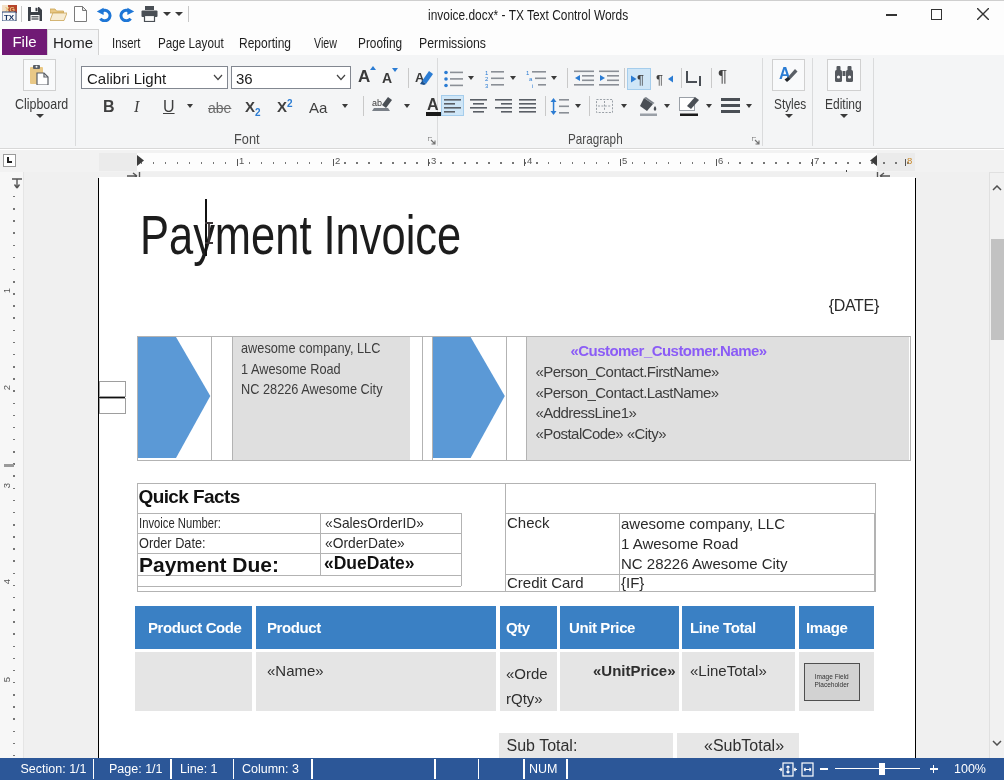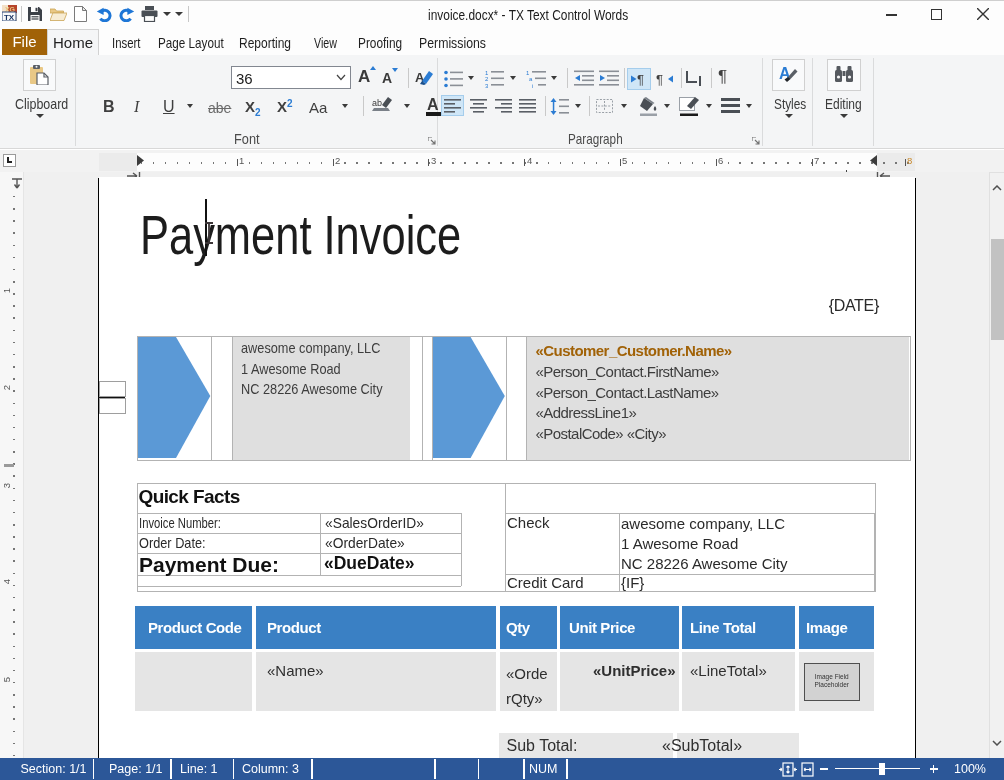--- a/index.html
+++ b/index.html
@@ -63,21 +63,21 @@
   <div class="ab" style="left:428px;top:5px;font-size:15px;color:#1b1b1b;white-space:nowrap;transform:scaleX(0.795);transform-origin:0 0;">invoice.docx* - TX Text Control Words</div>
 
   <div class="ab" style="left:886px;top:13px;width:11px;height:2px;background:#333;"></div>
   <div class="ab" style="left:931px;top:8px;width:11px;height:11px;border:1.6px solid #333;"></div>
   <svg class="ab" style="left:977px;top:7px;" width="12" height="12" viewBox="0 0 12 12">
     <path d="M0 0 L12 12 M12 0 L0 12" stroke="#333" stroke-width="1.4"></path>
   </svg>
 </div>
 
 <div class="ab" id="tabrow" style="left:0;top:28px;width:1004px;height:27px;background:#fdfdfd;font-size:15px;color:#1f1f1f;">
-  <div class="ab" style="left:2px;top:1px;width:45px;height:33px;background:#a16207;color:#fff;text-align:center;line-height:26px;">File</div>
+  <div class="ab" style="left:2px;top:1px;width:45px;height:33px;background:#701a75;color:#fff;text-align:center;line-height:26px;">File</div>
   <div class="ab" style="left:47px;top:0.5px;width:52px;height:27px;background:#f5f6f7;border:1px solid #d2d2d2;border-bottom:none;text-align:center;line-height:26px;">Home</div>
   <div class="ab" style="left:112px;top:6px;transform:scaleX(0.76);transform-origin:0 0;white-space:nowrap;">Insert</div>
   <div class="ab" style="left:158.4px;top:6px;transform:scaleX(0.78);transform-origin:0 0;white-space:nowrap;">Page Layout</div>
   <div class="ab" style="left:239px;top:6px;transform:scaleX(0.80);transform-origin:0 0;white-space:nowrap;">Reporting</div>
   <div class="ab" style="left:313.5px;top:6px;transform:scaleX(0.71);transform-origin:0 0;white-space:nowrap;">View</div>
   <div class="ab" style="left:357.7px;top:6px;transform:scaleX(0.79);transform-origin:0 0;white-space:nowrap;">Proofing</div>
   <div class="ab" style="left:418.7px;top:6px;transform:scaleX(0.82);transform-origin:0 0;white-space:nowrap;">Permissions</div>
 </div>
 
 <div class="ab" id="ribbon" style="left:0;top:55px;width:1004px;height:94px;background:#f4f5f6;border-bottom:1px solid #d8d8d8;">
@@ -92,20 +92,26 @@
   <svg class="ab" style="left:30px;top:10px;" width="19" height="20" viewBox="0 0 19 20">
     <rect x="0" y="2" width="13" height="17" rx="1" fill="#e9c886"></rect>
     <rect x="3" y="0" width="7" height="4" rx="1" fill="#5a5f66"></rect>
     <circle cx="6.5" cy="1.8" r="1" fill="#f4f5f6"></circle>
     <path d="M7 8 h7 l4 4 v8 h-11 z" fill="#fff" stroke="#5a5f66" stroke-width="1.2"></path>
     <path d="M14 8 v4 h4" fill="none" stroke="#5a5f66" stroke-width="1.2"></path>
   </svg>
   <div class="ab" style="left:14.5px;top:40px;font-size:15px;color:#3a3a3a;transform:scaleX(0.83);transform-origin:0 0;white-space:nowrap;">Clipboard</div>
   <div class="ab" style="left:36px;top:59px;width:0;height:0;border-left:4px solid transparent;border-right:4px solid transparent;border-top:4px solid #3a3a3a;"></div>
 
+  <div class="ab" style="left:81px;top:11px;width:147px;height:23px;background:#fff;border:1px solid #828790;font-size:15px;color:#1b1b1b;">
+    <span style="position:absolute;left:5px;top:3px;">Calibri Light</span>
+    <svg style="position:absolute;right:4px;top:7px;" width="10" height="7" viewBox="0 0 10 7">
+        <path d="M1 1 L5 5.5 L9 1" fill="none" stroke="#444" stroke-width="1.2"></path>
+      </svg>
+  </div>
   <div class="ab" style="left:231px;top:11px;width:120px;height:23px;background:#fff;border:1px solid #828790;font-size:15px;color:#1b1b1b;">
     <span style="position:absolute;left:4px;top:3px;">36</span>
     <svg style="position:absolute;right:4px;top:7px;" width="10" height="7" viewBox="0 0 10 7">
         <path d="M1 1 L5 5.5 L9 1" fill="none" stroke="#444" stroke-width="1.2"></path>
       </svg>
   </div>
   <div class="ab" style="left:358px;top:12px;font-size:17px;font-weight:bold;color:#3a3a3a;">A</div>
   <div class="ab" style="left:370px;top:11px;width:0;height:0;border-left:3.5px solid transparent;border-right:3.5px solid transparent;border-bottom:4px solid #2b7cd3;"></div>
   <div class="ab" style="left:382px;top:15px;font-size:14px;font-weight:bold;color:#3a3a3a;">A</div>
   <div class="ab" style="left:392px;top:13px;width:0;height:0;border-left:3.5px solid transparent;border-right:3.5px solid transparent;border-top:4px solid #2b7cd3;"></div>
@@ -372,21 +378,21 @@
   <div class="vl" style="left:909.5px;top:163.5px;height:125px;"></div>
   <svg class="ab" style="left:138px;top:164.5px;" width="73" height="121" viewBox="0 0 73 121">
     <path d="M0 0 H38 L72.3 59 L38 121 H0 Z" fill="#5b99d6"></path>
   </svg>
   <svg class="ab" style="left:433px;top:164.5px;" width="72" height="121" viewBox="0 0 72 121">
     <path d="M0 0 H37.6 L71.8 59 L37.6 121 H0 Z" fill="#5b99d6"></path>
   </svg>
   <div class="ab" style="left:233px;top:164.5px;width:177px;height:123.5px;background:#dfdfdf;"></div>
   <div class="ab" style="left:241px;top:166px;font-size:15px;line-height:20.5px;color:#3d3d3d;transform:scaleX(0.85);transform-origin:0 0;">awesome company, LLC<br>1 Awesome Road<br>NC 28226 Awesome City</div>
   <div class="ab" style="left:527px;top:164.5px;width:381.5px;height:123.5px;background:#dfdfdf;"></div>
-  <div class="ab" style="left:535.5px;top:169px;font-size:15px;line-height:20.8px;color:#3d3d3d;letter-spacing:-0.55px;"><span style="font-weight:bold;color:#a16207;">«Customer_Customer.Name»</span><br>«Person_Contact.FirstName»<br>«Person_Contact.LastName»<br>«AddressLine1»<br>«PostalCode» «City»</div>
+  <div class="ab" style="left:535.5px;top:169px;font-size:15px;line-height:20.8px;color:#3d3d3d;letter-spacing:-0.55px;"><span style="font-weight:bold;color:#8b5cf6;margin-left:35px;">«Customer_Customer.Name»</span><br>«Person_Contact.FirstName»<br>«Person_Contact.LastName»<br>«AddressLine1»<br>«PostalCode» «City»</div>
 
   <div class="ab" style="left:99px;top:209px;width:26.5px;height:15.5px;background:#fff;border:1px solid #9e9e9e;"></div>
   <div class="ab" style="left:99px;top:226px;width:26.5px;height:15.5px;background:#fff;border:1px solid #9e9e9e;"></div>
   <div class="ab" style="left:98px;top:224.5px;width:27px;height:1.8px;background:#111;"></div>
 
   <div class="ab" style="left:137px;top:310.5px;width:739px;height:109.5px;border:1px solid #b3b3b3;"></div>
   <div class="vl" style="left:504.5px;top:310.5px;height:109.5px;"></div>
   <div class="ab" style="left:138.5px;top:314px;font-size:19px;font-weight:bold;color:#111;letter-spacing:-0.6px;">Quick Facts</div>
   <div class="hl" style="left:137px;top:340.5px;width:324px;"></div>
   <div class="hl" style="left:504.5px;top:340.5px;width:370px;"></div>
@@ -434,21 +440,21 @@
   <div class="ab" style="left:506px;top:490px;font-size:15px;line-height:24.6px;color:#2f2f2f;">«Orde<br>rQty»</div>
   <div class="ab" style="left:593px;top:490px;font-size:15px;color:#2f2f2f;font-weight:bold;">«UnitPrice»</div>
   <div class="ab" style="left:690px;top:490px;font-size:15px;color:#2f2f2f;">«LineTotal»</div>
   <div class="ab" style="left:803.5px;top:491px;width:56.5px;height:37.5px;background:#d2d2d2;border:1px solid #4f4f4f;text-align:center;">
     <div style="margin-top:9px;font-size:6.5px;line-height:8px;color:#333;">Image Field<br>Placeholder</div>
   </div>
 
   <div class="ab" style="left:498.5px;top:561px;width:174.5px;height:25px;background:#e7e7e7;"></div>
   <div class="ab" style="left:676.5px;top:561px;width:122.5px;height:25px;background:#e7e7e7;"></div>
   <div class="ab" style="left:506.5px;top:565px;font-size:16px;color:#2f2f2f;">Sub Total:</div>
-  <div class="ab" style="left:662px;top:565px;font-size:16px;color:#2f2f2f;">«SubTotal»</div>
+  <div class="ab" style="left:704px;top:565px;font-size:16px;color:#2f2f2f;">«SubTotal»</div>
 
   <div class="ab" style="left:989px;top:0;width:15px;height:586px;background:#f1f1f1;border-left:1px solid #e0e0e0;border-top:1px solid #e0e0e0;"></div>
   <svg class="ab" style="left:992px;top:13px;" width="10" height="6" viewBox="0 0 10 6">
       <path d="M1 5 L5 1 L9 5" fill="none" stroke="#505050" stroke-width="1.5"></path>
     </svg>
   <div class="ab" style="left:990.5px;top:67px;width:13.5px;height:101px;background:#c2c2c2;"></div>
   <svg class="ab" style="left:992px;top:568px;" width="10" height="6" viewBox="0 0 10 6">
       <path d="M1 1 L5 5 L9 1" fill="none" stroke="#505050" stroke-width="1.5"></path>
     </svg>
 </div>

